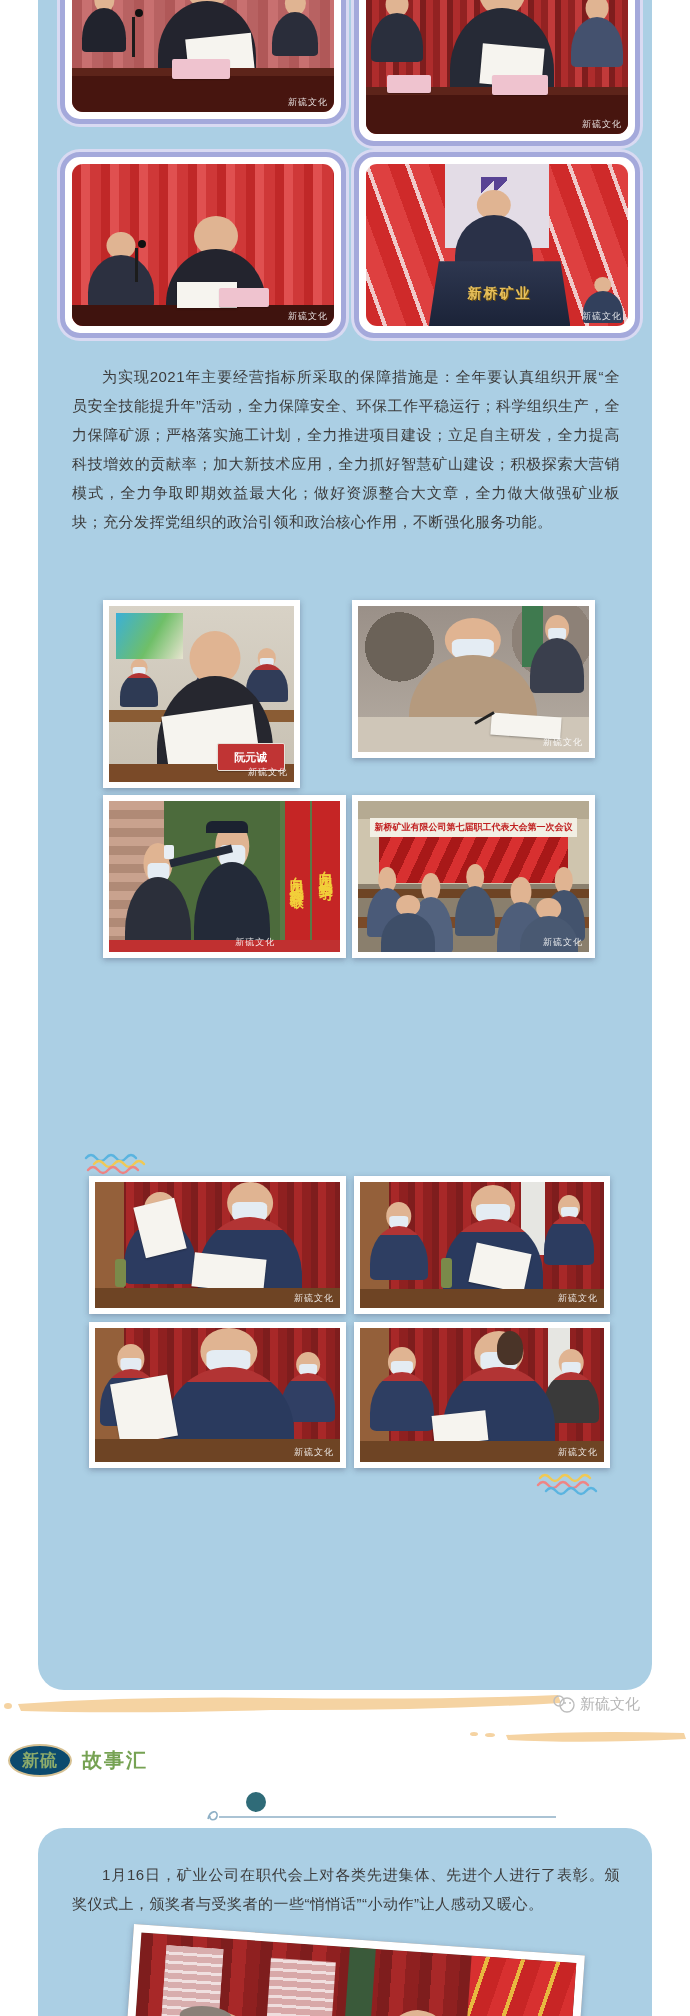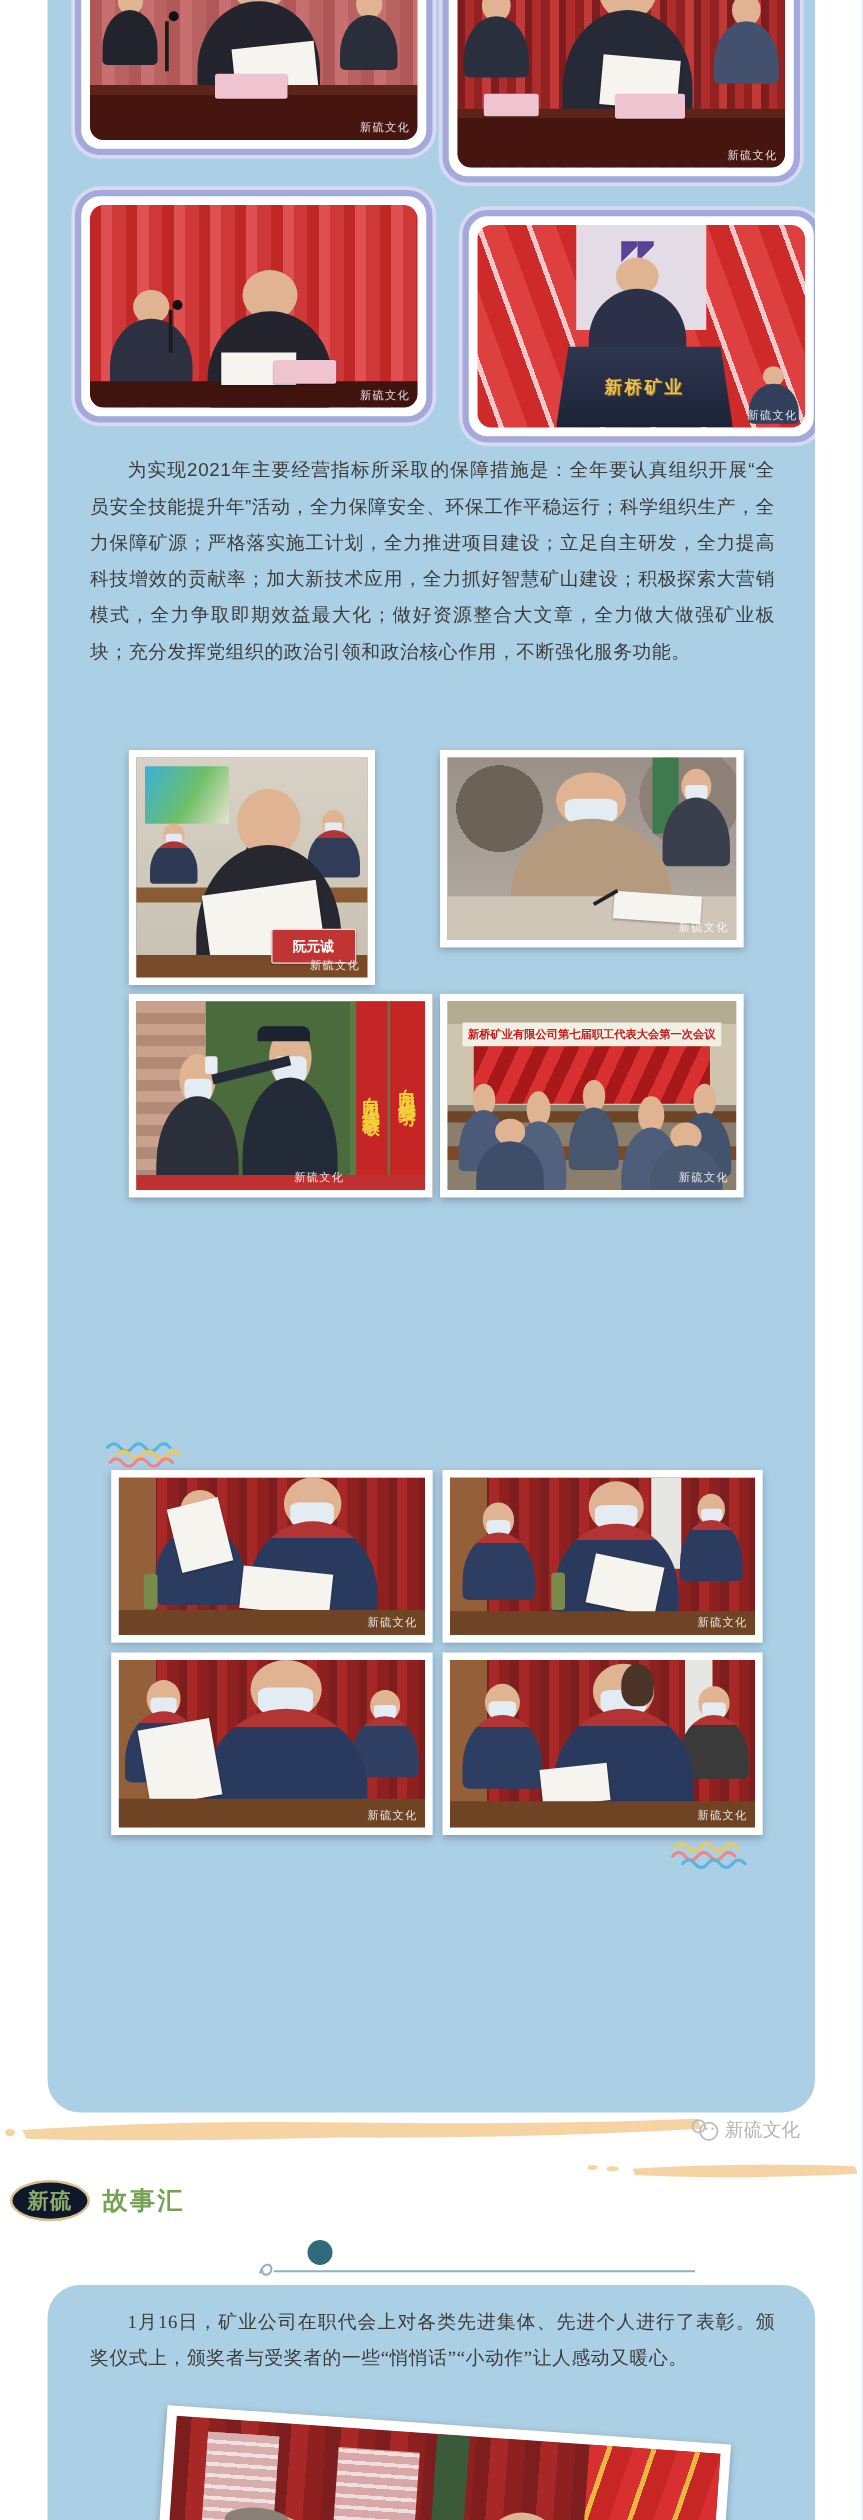--- a/index.html
+++ b/index.html
@@ -63,21 +63,21 @@
                text-shadow:1px 1px 0 #7a5a10;}
   .logo-chev{position:absolute;width:26px;height:20px;
              background:linear-gradient(135deg,#584394 50%,transparent 50%) left/50% 100% no-repeat,
                         linear-gradient(135deg,#584394 50%,transparent 50%) right/50% 100% no-repeat;}
 
   
   .brush{position:absolute;}
   .wm-article{position:absolute;display:flex;align-items:center;gap:4px;color:#b5b5b5;font-size:15px;}
   .sec-head{position:absolute;display:flex;align-items:center;gap:10px;}
   .badge{border:2px solid #d6c193;border-radius:50%;padding:3px 12px;color:#8cab6b;
-         font-weight:bold;font-size:17px;letter-spacing:1px;background:#0f172a;}
+         font-weight:bold;font-size:17px;letter-spacing:1px;background:#0c4a6e;}
   .sec-label{color:#76a253;font-weight:bold;font-size:20px;letter-spacing:2px;}
   .headline-wrap{position:absolute;left:0;width:690px;text-align:center;}
   .headline{display:inline-block;color:#2f6b78;font-weight:bold;font-size:21px;letter-spacing:1px;}
   .h-circle{position:absolute;width:20px;height:20px;border-radius:50%;background:#2f6b78;}
   .tilt-photo{transform:rotate(4deg);transform-origin:0 0;border-width:8px;}
 </style>
 </head>
 <body>
 
 <div class="page">
@@ -141,21 +141,21 @@
             <i class="head"></i>
             <b class="torso"></b>
           </div>
         <div class="bar" style="bottom:0;height:13%;background:#3f130e;"></div>
         <div class="paper" style="left:40%;bottom:11%;width:60px;height:26px;"></div>
         <div class="card" style="left:56%;bottom:12%;width:50px;height:19px;"></div>
         <span class="wm">新硫文化</span>
       </div>
     </figure>
 
-    <figure class="pframe" style="left:316px;top:152px;width:286px;height:186px;margin:16px;">
+    <figure class="pframe" style="left:316px;top:152px;width:286px;height:186px;margin:0;">
       <div class="photo bg-flags">
         <div style="position:absolute;left:30%;top:0;width:40%;height:52%;background:#e3dce6;"></div>
         <div class="logo-chev" style="left:44%;top:8%;"></div>
         <div style="position:absolute;left:46%;top:22%;width:20px;height:8px;border-radius:50%;background:#d8a848;"></div>
         <div class="person" style="left:34%;top:16%;width:78px;height:84px;--suit:#2a3148">
             <i class="head"></i>
             <b class="torso"></b>
           </div>
         <div class="podium" style="left:24%;bottom:0;width:54%;height:40%;">
           <span>新桥矿业</span>
@@ -385,21 +385,21 @@
     <span class="badge">新硫</span>
     <span class="sec-label">故事汇</span>
   </div>
 
   <div class="h-circle" style="left:246px;top:1792px;"></div>
   <svg class="brush" style="left:204px;top:1806px;" width="356" height="18" viewBox="0 0 356 18">
     <path d="M4 13 c2 -9 10 -9 9 -3 c-1 5 -8 5 -7 0 M15 11 L 352 11" stroke="#8fb0c6" stroke-width="1.6" fill="none"></path>
   </svg>
 
   <section class="panel panel-2">
-    <p class="para" style="top:16px;font-family:Liberation Serif, serif;">1月16日，矿业公司在职代会上对各类先进集体、先进个人进行了表彰。颁奖仪式上，颁奖者与受奖者的一些“悄悄话”“小动作”让人感动又暖心。</p>
+    <p class="para" style="top:32px;">1月16日，矿业公司在职代会上对各类先进集体、先进个人进行了表彰。颁奖仪式上，颁奖者与受奖者的一些“悄悄话”“小动作”让人感动又暖心。</p>
     <div class="wphoto tilt-photo" style="left:96px;top:96px;width:452px;height:280px;">
       <div style="position:absolute;inset:0;background:repeating-linear-gradient(90deg,#7e1d1d 0 12px,#a82828 12px 26px,#8f2020 26px 40px);"></div>
       <div style="position:absolute;left:6%;top:4%;width:13%;height:40%;background:repeating-linear-gradient(0deg,#d8aDaD 0 6px,#f0e0e0 6px 9px);background-color:#e0baba;"></div>
       <div style="position:absolute;left:30%;top:6%;width:15%;height:38%;background:repeating-linear-gradient(0deg,#d8a8a8 0 6px,#f0dede 6px 9px);"></div>
       <div style="position:absolute;left:48%;top:0;width:6%;height:70%;background:#3a5a3a;"></div>
       <div style="position:absolute;right:0;top:0;width:24%;height:100%;background:repeating-linear-gradient(105deg,#d83030 0 14px,#e8b840 14px 18px,#c82525 18px 34px);"></div>
       <div class="person" style="left:4%;top:28%;width:140px;height:190px;--suit:#463a40">
           <i class="head" style="background:#dcb490;"></i>
         </div>
       <div style="position:absolute;left:10%;top:26%;width:52px;height:20px;border-radius:50% 50% 0 0;background:#8a8078;"></div>

